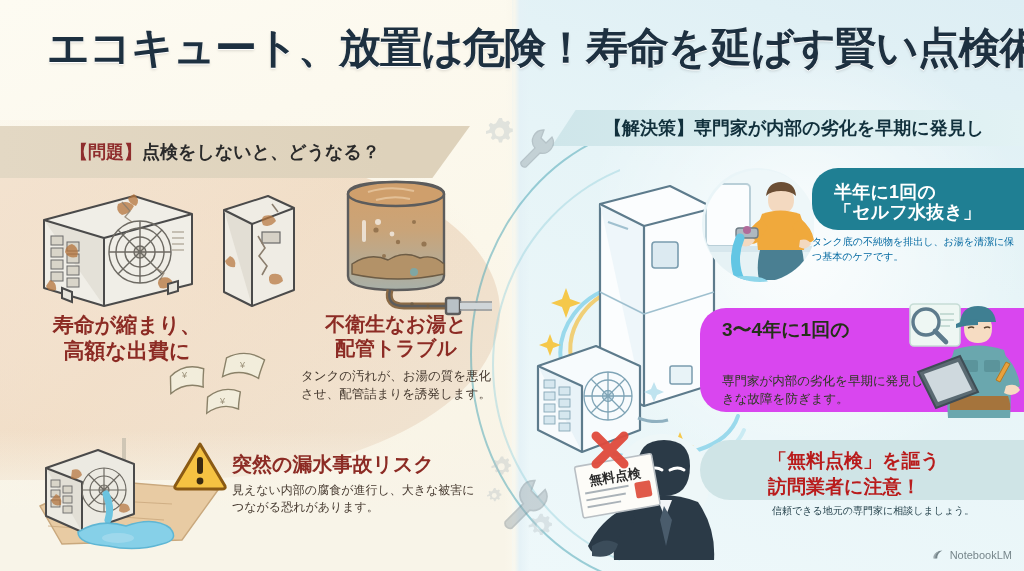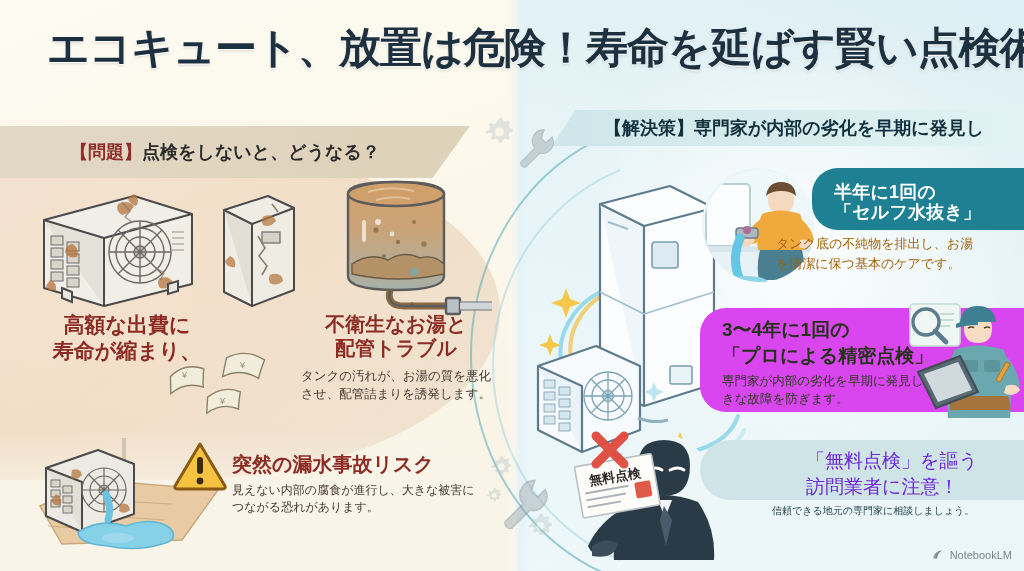--- a/index.html
+++ b/index.html
@@ -83,35 +83,35 @@
   .blk3 { left:232px; top:452px; width:250px; text-align:left; }
   .blk3 .h { font-size:20px; }
   .blk3 .p { font-size:12px; margin-top:6px; }
 
   .card1-band { position:absolute; left:812px; top:168px; width:212px; height:62px;
                 background:#1f7f93; border-radius:26px 0 0 26px; }
   .card1-band .l1,.card1-band .l2 { position:absolute; left:22px; color:#fff; font-weight:700;
                 font-size:18px; white-space:nowrap; letter-spacing:.2px; }
   .card1-band .l1 { top:12px; }
   .card1-band .l2 { top:32px; }
-  .card1-body { position:absolute; left:776px; top:234px; width:208px;
-                font-size:13px; color:#a16207; line-height:1.5; }
+  .card1-body { position:absolute; left:812px; top:234px; width:208px;
+                font-size:10px; color:#0369a1; line-height:1.5; }
 
   .card2 { position:absolute; left:700px; top:308px; width:324px; height:104px;
            background:#d946ef; border-radius:26px 0 0 26px; }
   .card2 .l1,.card2 .l2 { position:absolute; left:22px; color:#243218; font-weight:700;
            font-size:19px; white-space:nowrap; }
   .card2 .l1 { top:9px; }
   .card2 .l2 { top:35px; }
   .card2 .p { position:absolute; left:22px; top:64px; width:230px;
            font-size:12.5px; color:#2c3a20; line-height:1.45; }
 
   .card3-band { position:absolute; left:700px; top:440px; width:324px; height:60px;
            background:#cfe4e6; border-radius:30px 0 0 30px; }
-  .card3 .l1,.card3 .l2 { position:absolute; left:806px; color:#6d28d9; font-weight:400;
+  .card3 .l1,.card3 .l2 { position:absolute; left:768px; color:#b91c1c; font-weight:700;
            font-size:19px; white-space:nowrap; }
   .card3 .l1 { top:448px; }
   .card3 .l2 { top:474px; }
   .card3 .p { position:absolute; left:772px; top:504px; width:250px;
            font-size:10px; color:#24414b; }
 
   
   .ill { position:absolute; }
   svg { display:block; overflow:visible; }
 
@@ -305,22 +305,22 @@
   </svg>
 
   <svg class="ill" style="left:172px; top:440px;" width="56" height="52" viewBox="0 0 56 52">
     <path d="M28 4 L53 46 Q54 49 50 49 L6 49 Q2 49 3 46 Z" fill="#f5c242" stroke="#8a5a14" stroke-width="3" stroke-linejoin="round"></path>
     <rect x="25" y="17" width="6" height="17" rx="3" fill="#3a2a10"></rect>
     <circle cx="28" cy="41" r="3.4" fill="#3a2a10"></circle>
   </svg>
 
   <div class="blk blk1">
     <div class="h">
+      <div>寿命が縮まり、</div>
       <div>高額な出費に</div>
-      <div>寿命が縮まり、</div>
     </div>
   </div>
 
   <div class="blk blk2">
     <div class="h">
       <div>不衛生なお湯と</div>
       <div>配管トラブル</div>
     </div>
     <div class="p">タンクの汚れが、お湯の質を悪化させ、配管詰まりを誘発します。</div>
   </div>
@@ -431,21 +431,20 @@
   </svg>
 
   <div class="card1-band">
     <div class="l1">半年に1回の</div>
     <div class="l2">「セルフ水抜き」</div>
   </div>
   <div class="card1-body">タンク底の不純物を排出し、お湯を清潔に保つ基本のケアです。</div>
 
   <div class="card2">
     <div class="l1">3〜4年に1回の</div>
-    <div class="l2">「プロによる精密点検」</div>
     <div class="p">専門家が内部の劣化を早期に発見し、大きな故障を防ぎます。</div>
   </div>
 
   <svg class="ill" style="left:900px; top:300px;" width="124" height="120" viewBox="0 0 124 120">
     <rect x="10" y="4" width="50" height="42" rx="4" fill="#eef7f3" stroke="#c6ddd6" stroke-width="1.6"></rect>
     <g stroke="#b9d3cc" stroke-width="1.4">
         <path d="M40 14 L54 14 M40 20 L54 20 M40 26 L50 26"></path>
       </g>
     <circle cx="26" cy="22" r="13" fill="none" stroke="#5d7b8c" stroke-width="3.4"></circle>
     <path d="M35 31 L46 42" stroke="#5d7b8c" stroke-width="4.6" stroke-linecap="round"></path>

